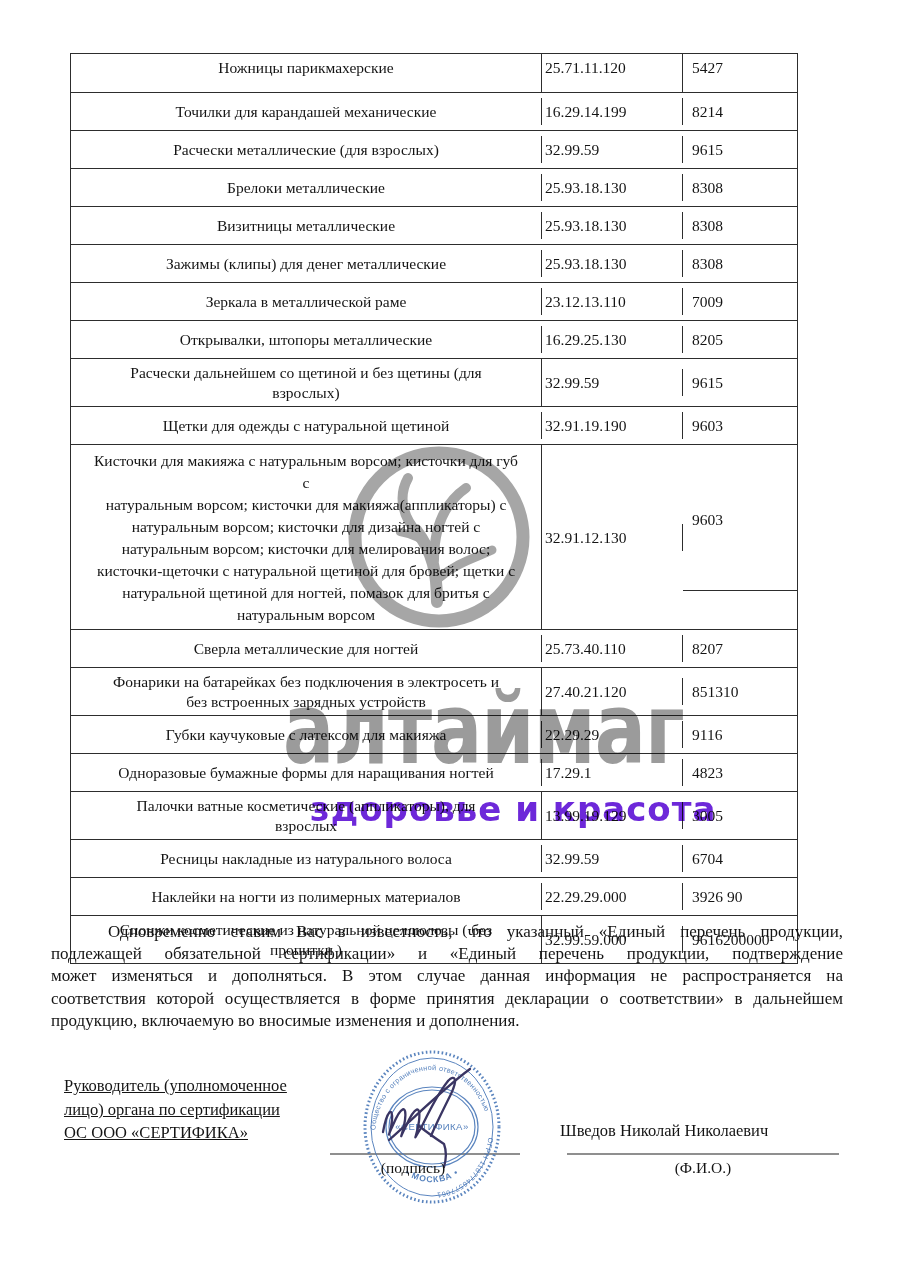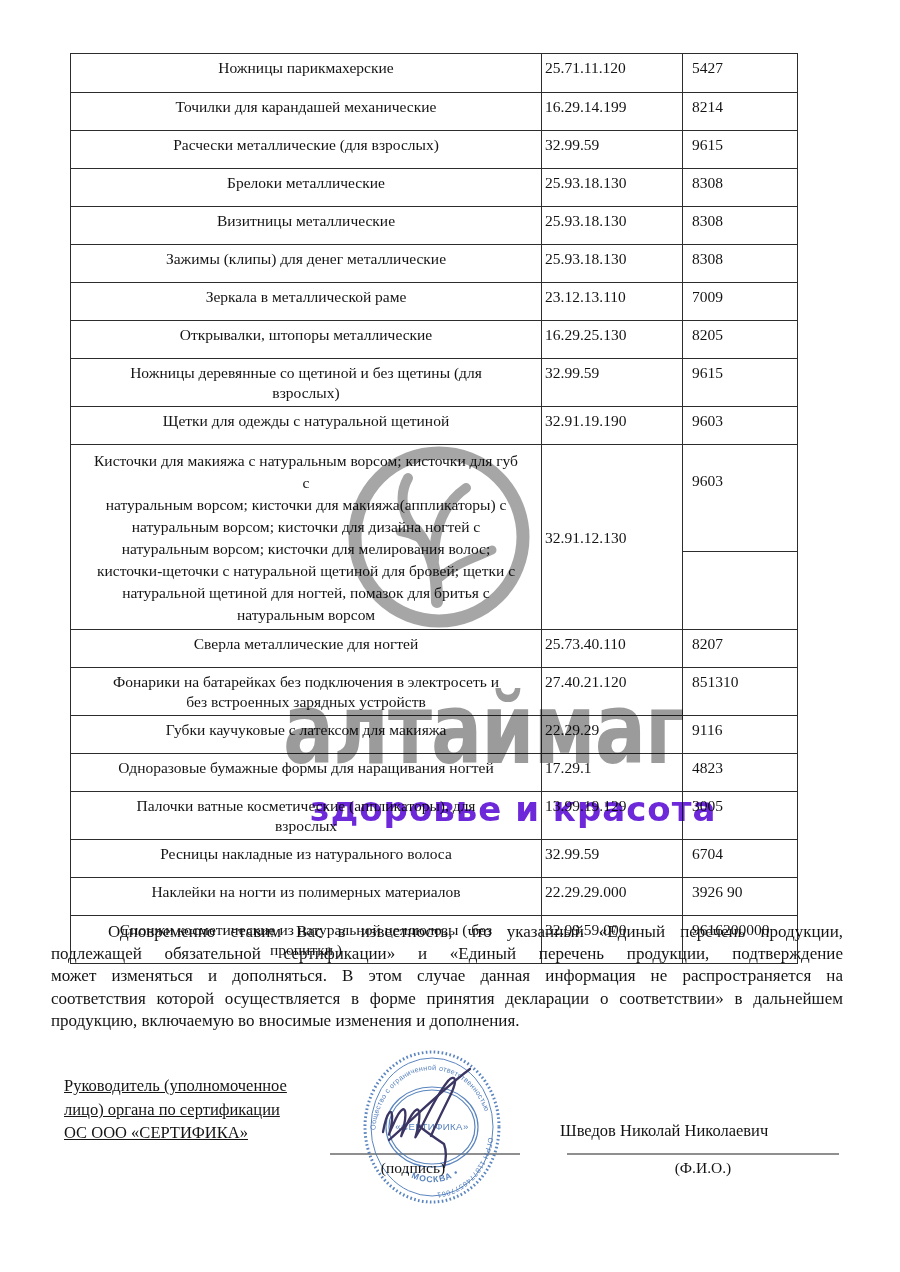--- a/index.html
+++ b/index.html
@@ -13,21 +13,21 @@
     color: #141414;
     overflow: hidden;
   }
 
   
   .doc-table {
     position: absolute; left: 70px; top: 53px; width: 728px;
     border: 1px solid #2d2d2d;
   }
   .trow { display: flex; align-items: stretch; min-height: 38px; }
-  .trow + .trow { border-top: 1px solid #2d2d2d; }
+  .trow + .trow { border-top: 1px solid #2d2d2d; align-items: center; }
   .cell { font-size: 15.5px; line-height: 20px; padding: 4px 6px 3px; }
   .cell.name {
     flex: 0 0 471px; text-align: center; white-space: pre-line;
     border-right: 1px solid #2d2d2d; padding-left: 20px; padding-right: 20px;
   }
   .cell.code { flex: 0 0 141px; border-right: 1px solid #2d2d2d; padding-left: 3px; }
   .cell.val  { flex: 1 1 auto; padding-left: 9px; }
   .trow.tall { min-height: 157px; }
   .trow.tall .cell.name { line-height: 22px; padding-top: 5px; }
   .trow.tall .cell.code { display: flex; align-items: center; }
@@ -111,21 +111,21 @@
     <div class="cell name">Зеркала в металлической раме</div>
     <div class="cell code">23.12.13.110</div>
     <div class="cell val">7009</div>
   </div>
       <div class="trow">
     <div class="cell name">Открывалки, штопоры металлические</div>
     <div class="cell code">16.29.25.130</div>
     <div class="cell val">8205</div>
   </div>
       <div class="trow">
-    <div class="cell name">Ножницы деревянные со щетиной и без щетины (для
+    <div class="cell name">Расчески дальнейшем со щетиной и без щетины (для
 взрослых)</div>
     <div class="cell code">32.99.59</div>
     <div class="cell val">9615</div>
   </div>
       <div class="trow">
     <div class="cell name">Щетки для одежды с натуральной щетиной</div>
     <div class="cell code">32.91.19.190</div>
     <div class="cell val">9603</div>
   </div>
       <div class="trow tall">

